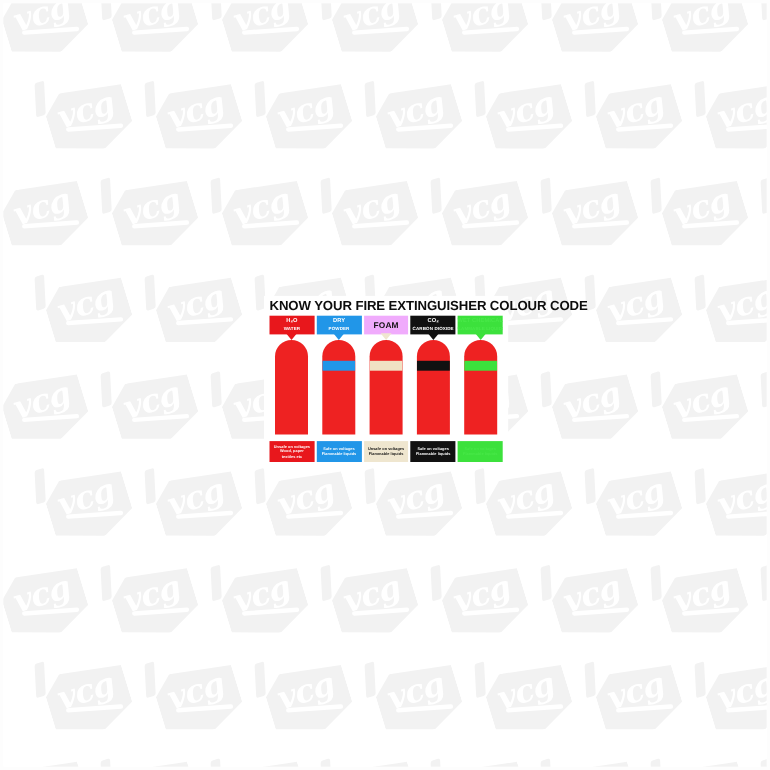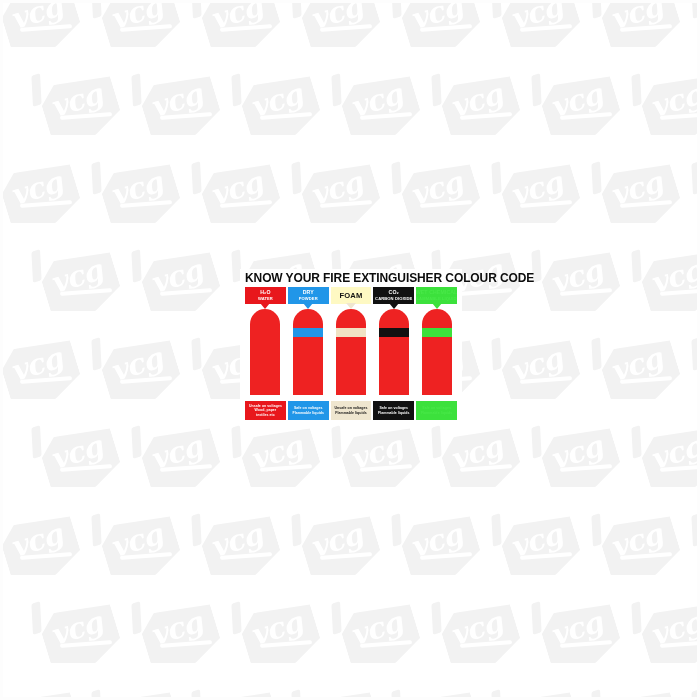--- a/index.html
+++ b/index.html
@@ -651,21 +651,21 @@
             <div class="band" style="background: rgb(33, 150, 232); top: 22%; height: 11%;"></div>
           </div>
         </div>
         <div class="caption" style="background: rgb(33, 150, 232); color: rgb(255, 255, 255);">
           <span>Safe on voltages</span>
           <span>Flammable liquids</span>
         </div>
       </div>
       <div class="ext-column">
         <div class="chip-wrap">
-          <div class="chip big" style="background: #fef9c3; color: rgb(17, 17, 17);">
+          <div class="chip big" style="background: #f0abfc; color: rgb(17, 17, 17);">
             <span class="l1">FOAM</span>
           </div>
           <div class="pointer" style="border-top-color: rgb(239, 230, 207);"></div>
         </div>
         <div class="cyl-area">
           <div class="cylinder" style="background: rgb(238, 34, 34);">
             <div class="band" style="background: rgb(240, 226, 196); top: 22%; height: 11%;"></div>
           </div>
         </div>
         <div class="caption" style="background: rgb(239, 230, 207); color: rgb(17, 17, 17);">

